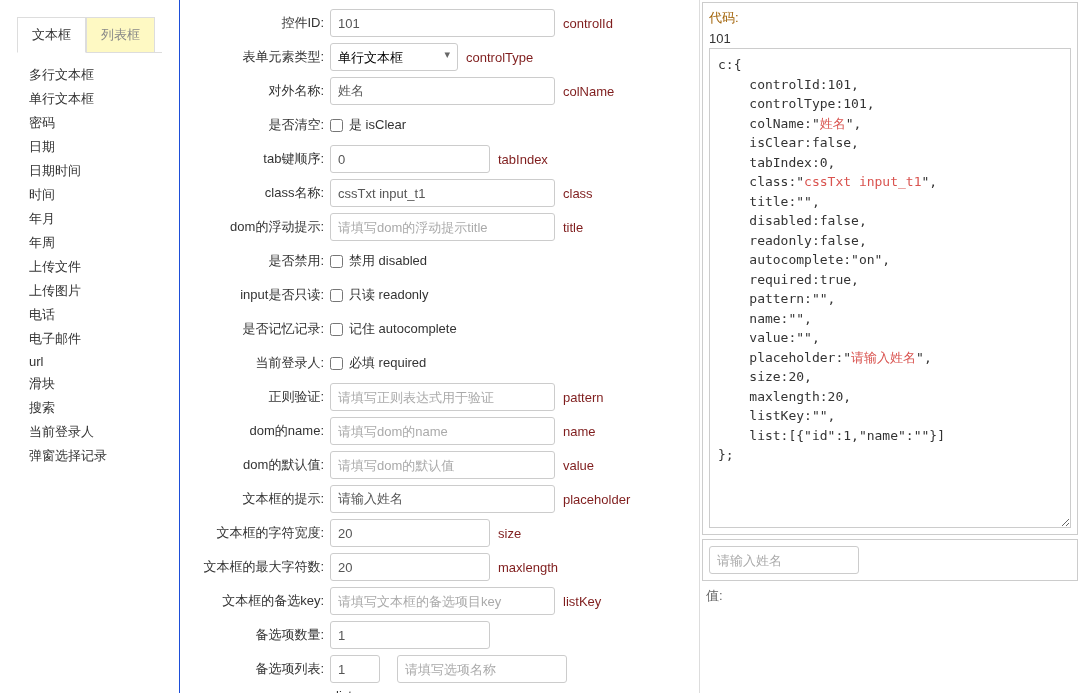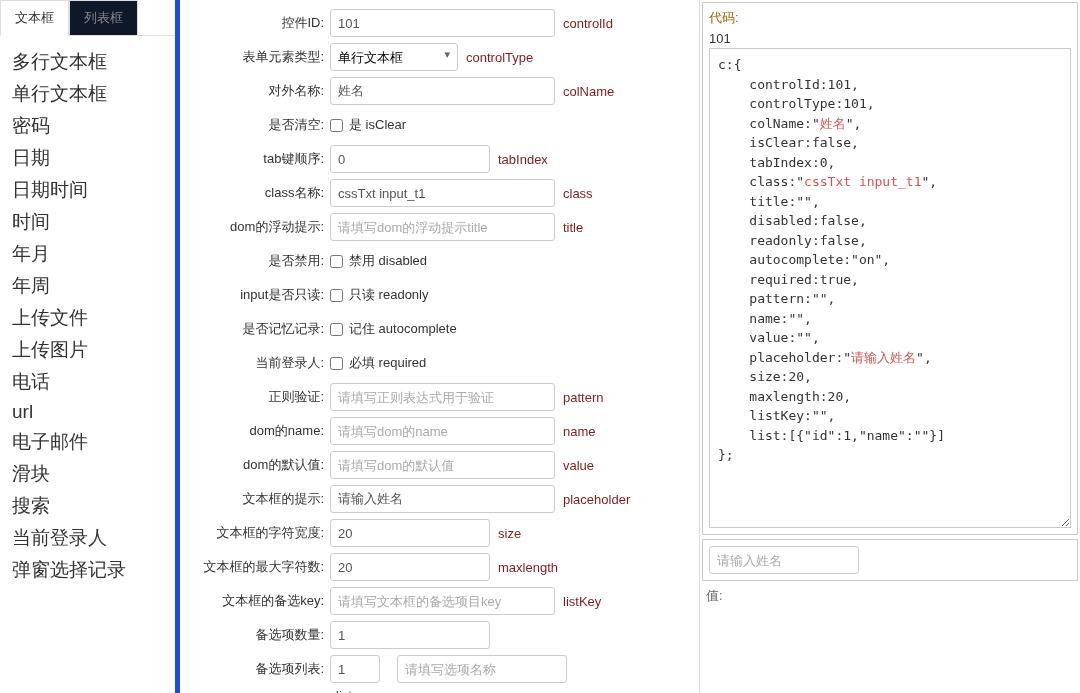--- a/index.html
+++ b/index.html
@@ -8,47 +8,47 @@
   font-size: 13px;
   color: #333;
   background: #fff;
   width: 1080px;
   height: 693px;
   overflow: hidden;
   display: flex;
 }
 .left-panel {
   width: 180px;
-  border-right: 5px solid #1d4ed8;
-  padding: 0;
+  border-right: 1px solid #1d4ed8;
+  padding: 17px;
 }
 .tabs {
   display: flex;
   border-bottom: 1px solid #ddd;
 }
 .tab {
   padding: 8px 14px;
   border: 1px solid #ddd;
   border-bottom: none;
-  background: #0f172a;
+  background: #fef9c3;
   color: #888;
   cursor: pointer;
 }
 .tab.active {
   background: #fff;
   color: #333;
   border-bottom: 1px solid #fff;
   margin-bottom: -1px;
 }
 .nav-list {
   padding: 10px 0 10px 12px;
 }
 .nav-list div {
   padding: 3px 0;
-  font-size: 19px;
+  font-size: 13px;
   cursor: pointer;
   color: #333;
 }
 .center-panel {
   flex: 1;
   border-right: 1px solid #ddd;
   overflow-y: auto;
   padding: 4px 10px;
 }
 .form-row {
@@ -169,22 +169,22 @@
     <div>单行文本框</div>
     <div>密码</div>
     <div>日期</div>
     <div>日期时间</div>
     <div>时间</div>
     <div>年月</div>
     <div>年周</div>
     <div>上传文件</div>
     <div>上传图片</div>
     <div>电话</div>
+    <div>电子邮件</div>
     <div>url</div>
-    <div>电子邮件</div>
     <div>滑块</div>
     <div>搜索</div>
     <div>当前登录人</div>
     <div>弹窗选择记录</div>
   </div>
 </div>
 
 <div class="center-panel">
 
   <div class="form-row">

